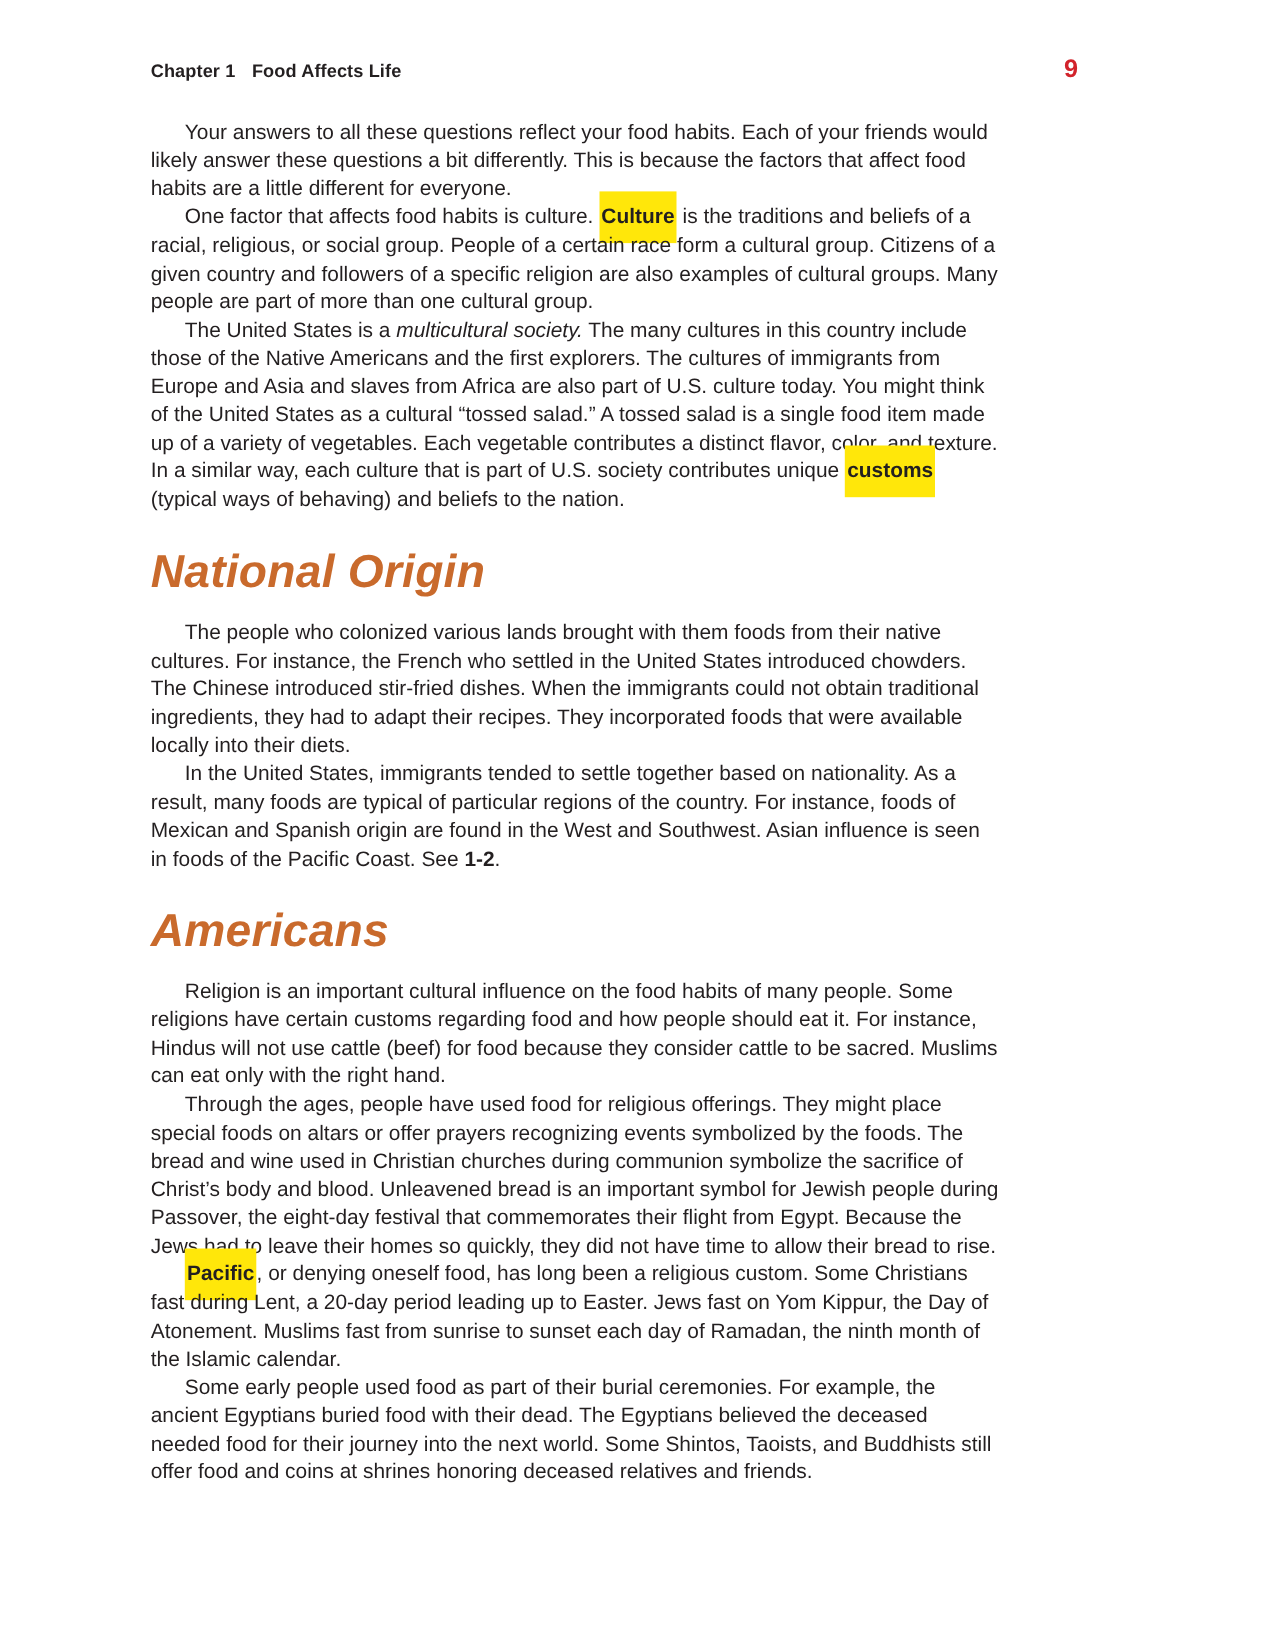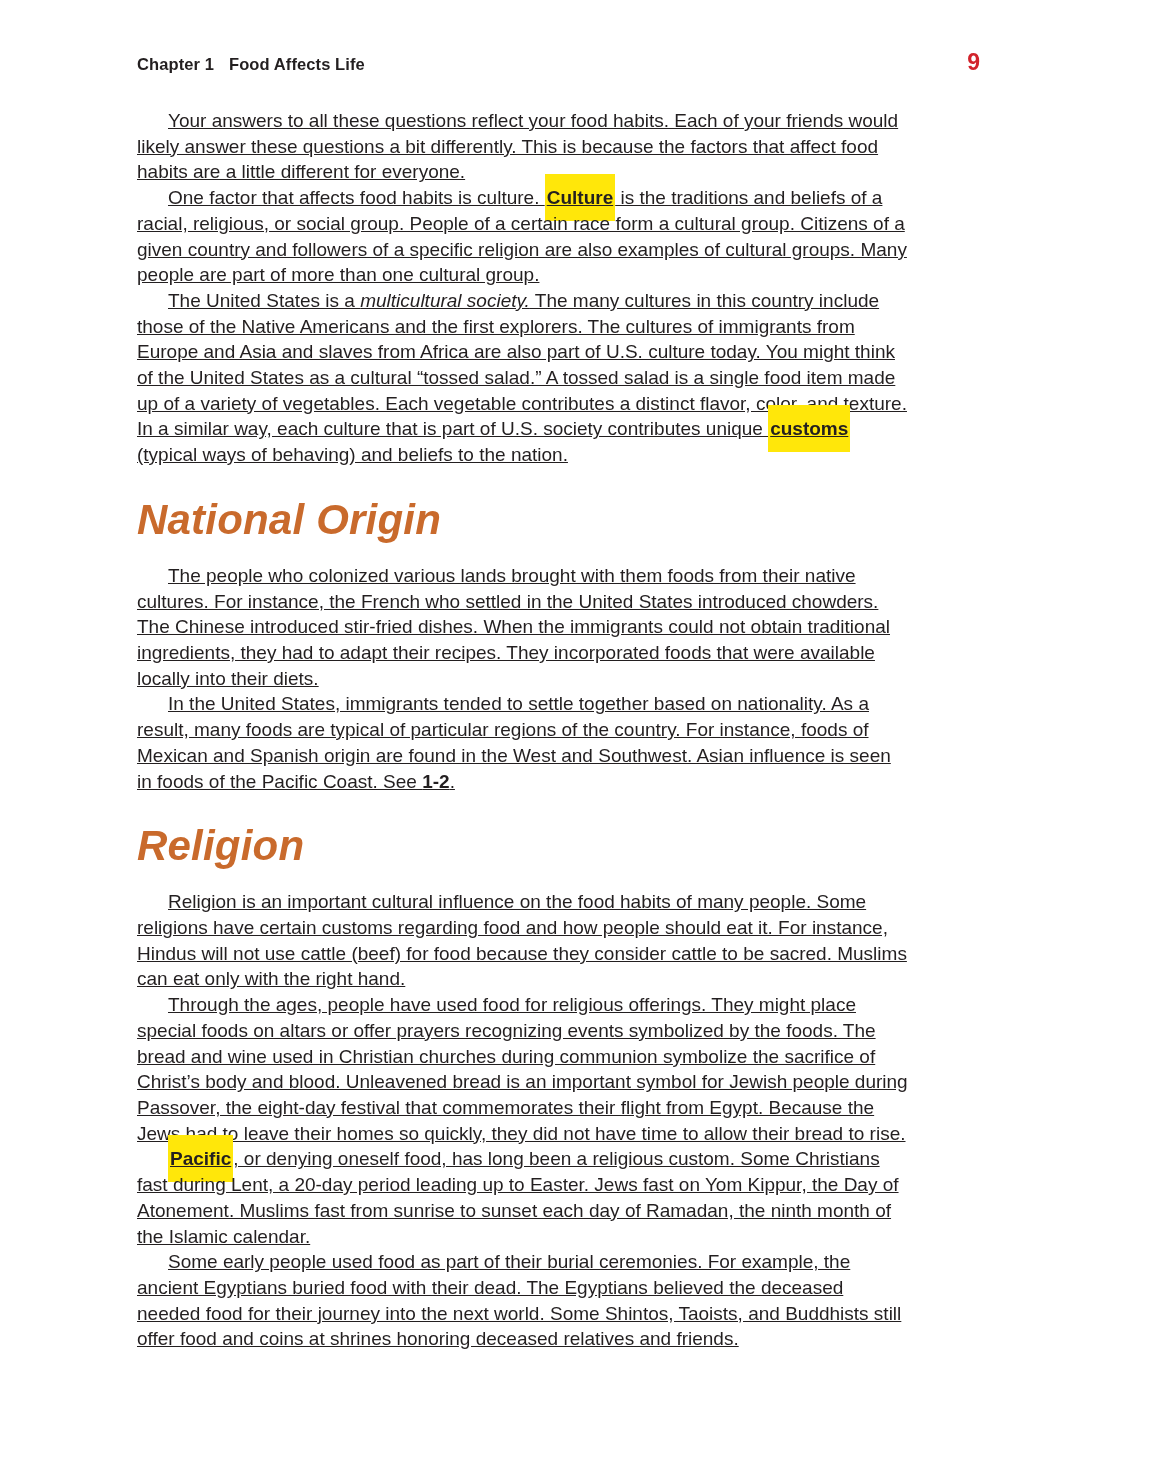--- a/index.html
+++ b/index.html
@@ -46,21 +46,20 @@
     top: 108px;
     left: 137px;
     width: 772px;
   }
   p.body-paragraph {
     margin: 0;
     font-size: 19px;
     line-height: 25.7px;
     text-indent: 31px;
     color: var(--body-text, #231F20);
-    text-decoration: underline;
   }
   h2.section-heading {
     margin: 30px 0 21px 0;
     font-family: "Liberation Sans", sans-serif;
     font-size: 42px;
     font-weight: bold;
     font-style: italic;
     line-height: 1.05;
     color: var(--section-heading, #C96A2C);
     letter-spacing: 0.2px;
@@ -84,19 +83,19 @@
     </div>
     <div class="folio">9</div>
   </div>
   <main class="page-body">
       <p class="body-paragraph"><span>Your answers to all these questions reflect your food habits. Each of your friends would likely answer these questions a bit differently. This is because the factors that affect food habits are a little different for everyone.</span></p>
       <p class="body-paragraph"><span>One factor that affects food habits is culture. </span><strong class="term-highlight">Culture</strong><span> is the traditions and beliefs of a racial, religious, or social group. People of a certain race form a cultural group. Citizens of a given country and followers of a specific religion are also examples of cultural groups. Many people are part of more than one cultural group.</span></p>
       <p class="body-paragraph"><span>The United States is a </span><em>multicultural society.</em><span> The many cultures in this country include those of the Native Americans and the first explorers. The cultures of immigrants from Europe and Asia and slaves from Africa are also part of U.S. culture today. You might think of the United States as a cultural “tossed salad.” A tossed salad is a single food item made up of a variety of vegetables. Each vegetable contributes a distinct flavor, color, and texture. In a similar way, each culture that is part of U.S. society contributes unique </span><strong class="term-highlight">customs</strong><span> (typical ways of behaving) and beliefs to the nation.</span></p>
       <h2 class="section-heading">National Origin</h2>
       <p class="body-paragraph"><span>The people who colonized various lands brought with them foods from their native cultures. For instance, the French who settled in the United States introduced chowders. The Chinese introduced stir-fried dishes. When the immigrants could not obtain traditional ingredients, they had to adapt their recipes. They incorporated foods that were available locally into their diets.</span></p>
       <p class="body-paragraph"><span>In the United States, immigrants tended to settle together based on nationality. As a result, many foods are typical of particular regions of the country. For instance, foods of Mexican and Spanish origin are found in the West and Southwest. Asian influence is seen in foods of the Pacific Coast. See </span><strong class="figure-ref">1-2</strong><span>.</span></p>
-      <h2 class="section-heading">Religion</h2>
+      <h2 class="section-heading">Americans</h2>
       <p class="body-paragraph"><span>Religion is an important cultural influence on the food habits of many people. Some religions have certain customs regarding food and how people should eat it. For instance, Hindus will not use cattle (beef) for food because they consider cattle to be sacred. Muslims can eat only with the right hand.</span></p>
       <p class="body-paragraph"><span>Through the ages, people have used food for religious offerings. They might place special foods on altars or offer prayers recognizing events symbolized by the foods. The bread and wine used in Christian churches during communion symbolize the sacrifice of Christ’s body and blood. Unleavened bread is an important symbol for Jewish people during Passover, the eight-day festival that commemorates their flight from Egypt. Because the Jews had to leave their homes so quickly, they did not have time to allow their bread to rise.</span></p>
       <p class="body-paragraph"><strong class="term-highlight">Pacific</strong><span>, or denying oneself food, has long been a religious custom. Some Christians fast during Lent, a 20-day period leading up to Easter. Jews fast on Yom Kippur, the Day of Atonement. Muslims fast from sunrise to sunset each day of Ramadan, the ninth month of the Islamic calendar.</span></p>
       <p class="body-paragraph"><span>Some early people used food as part of their burial ceremonies. For example, the ancient Egyptians buried food with their dead. The Egyptians believed the deceased needed food for their journey into the next world. Some Shintos, Taoists, and Buddhists still offer food and coins at shrines honoring deceased relatives and friends.</span></p>
     </main>
 </div>
 
 </body></html>

